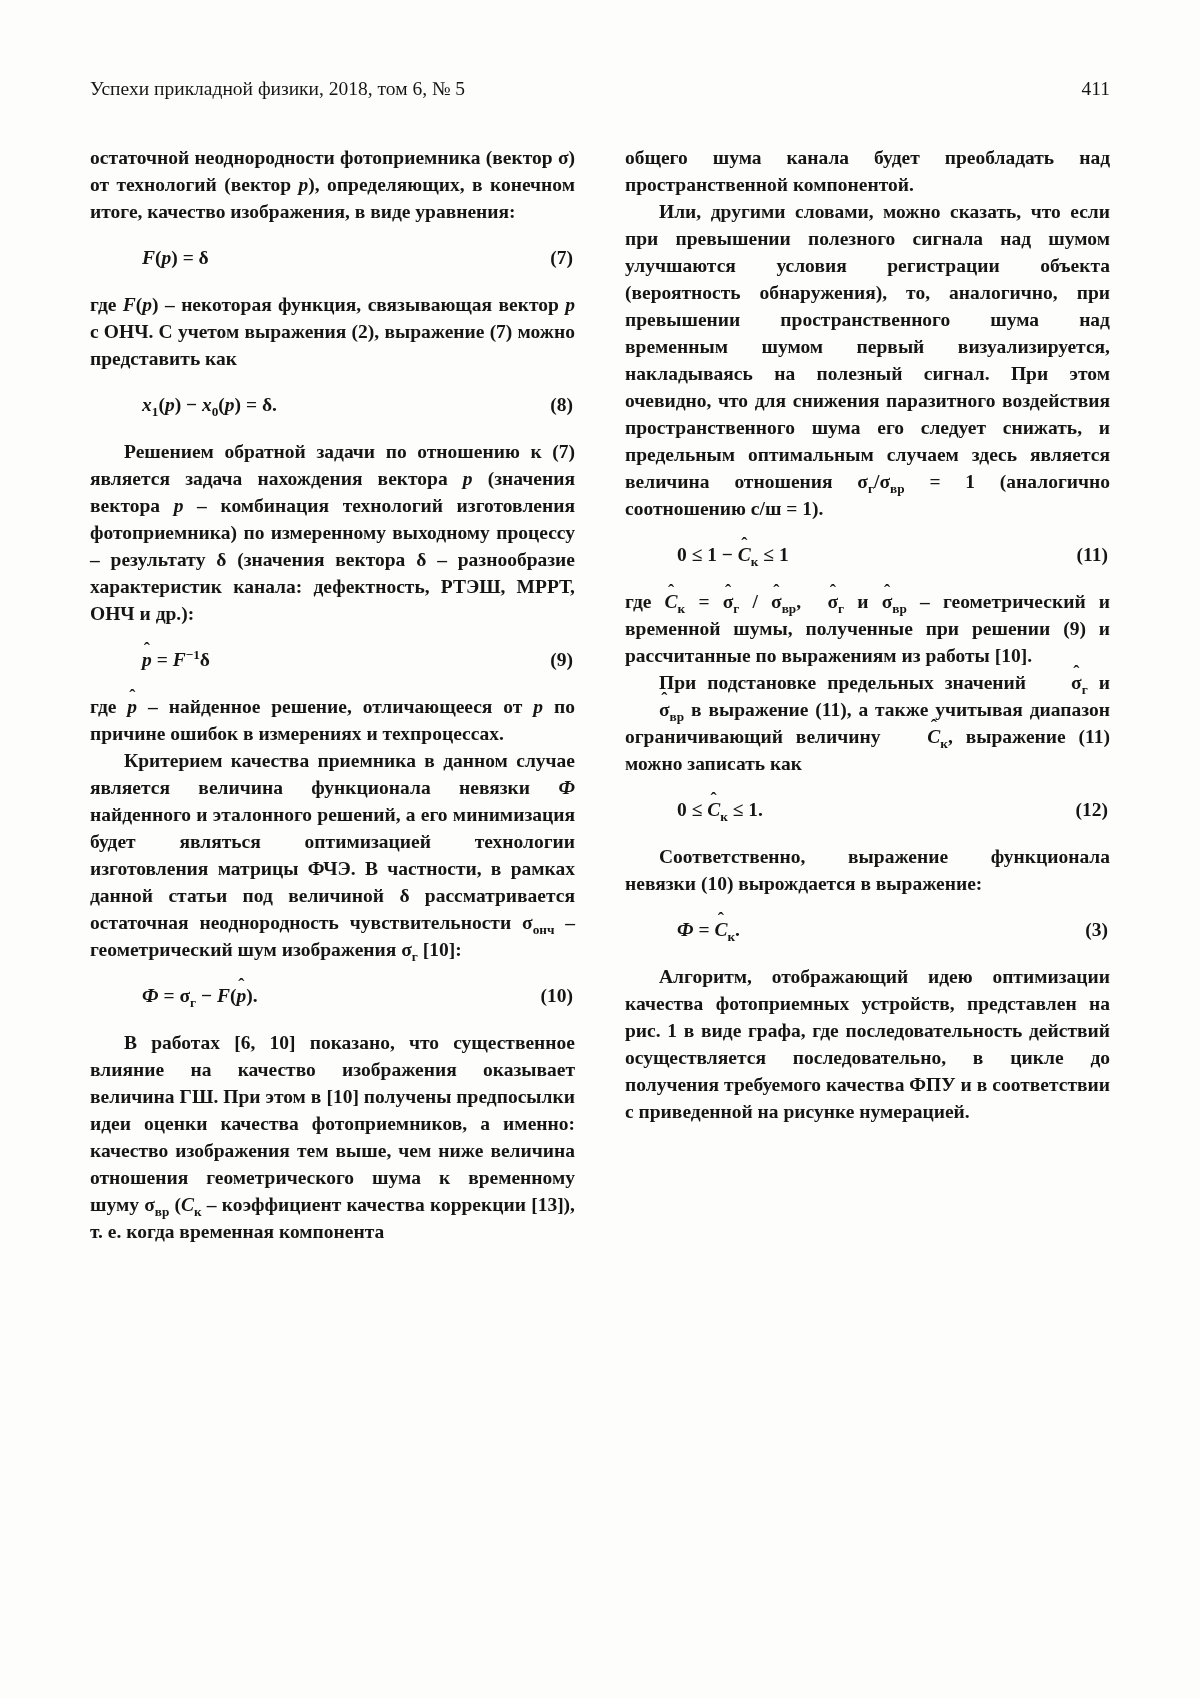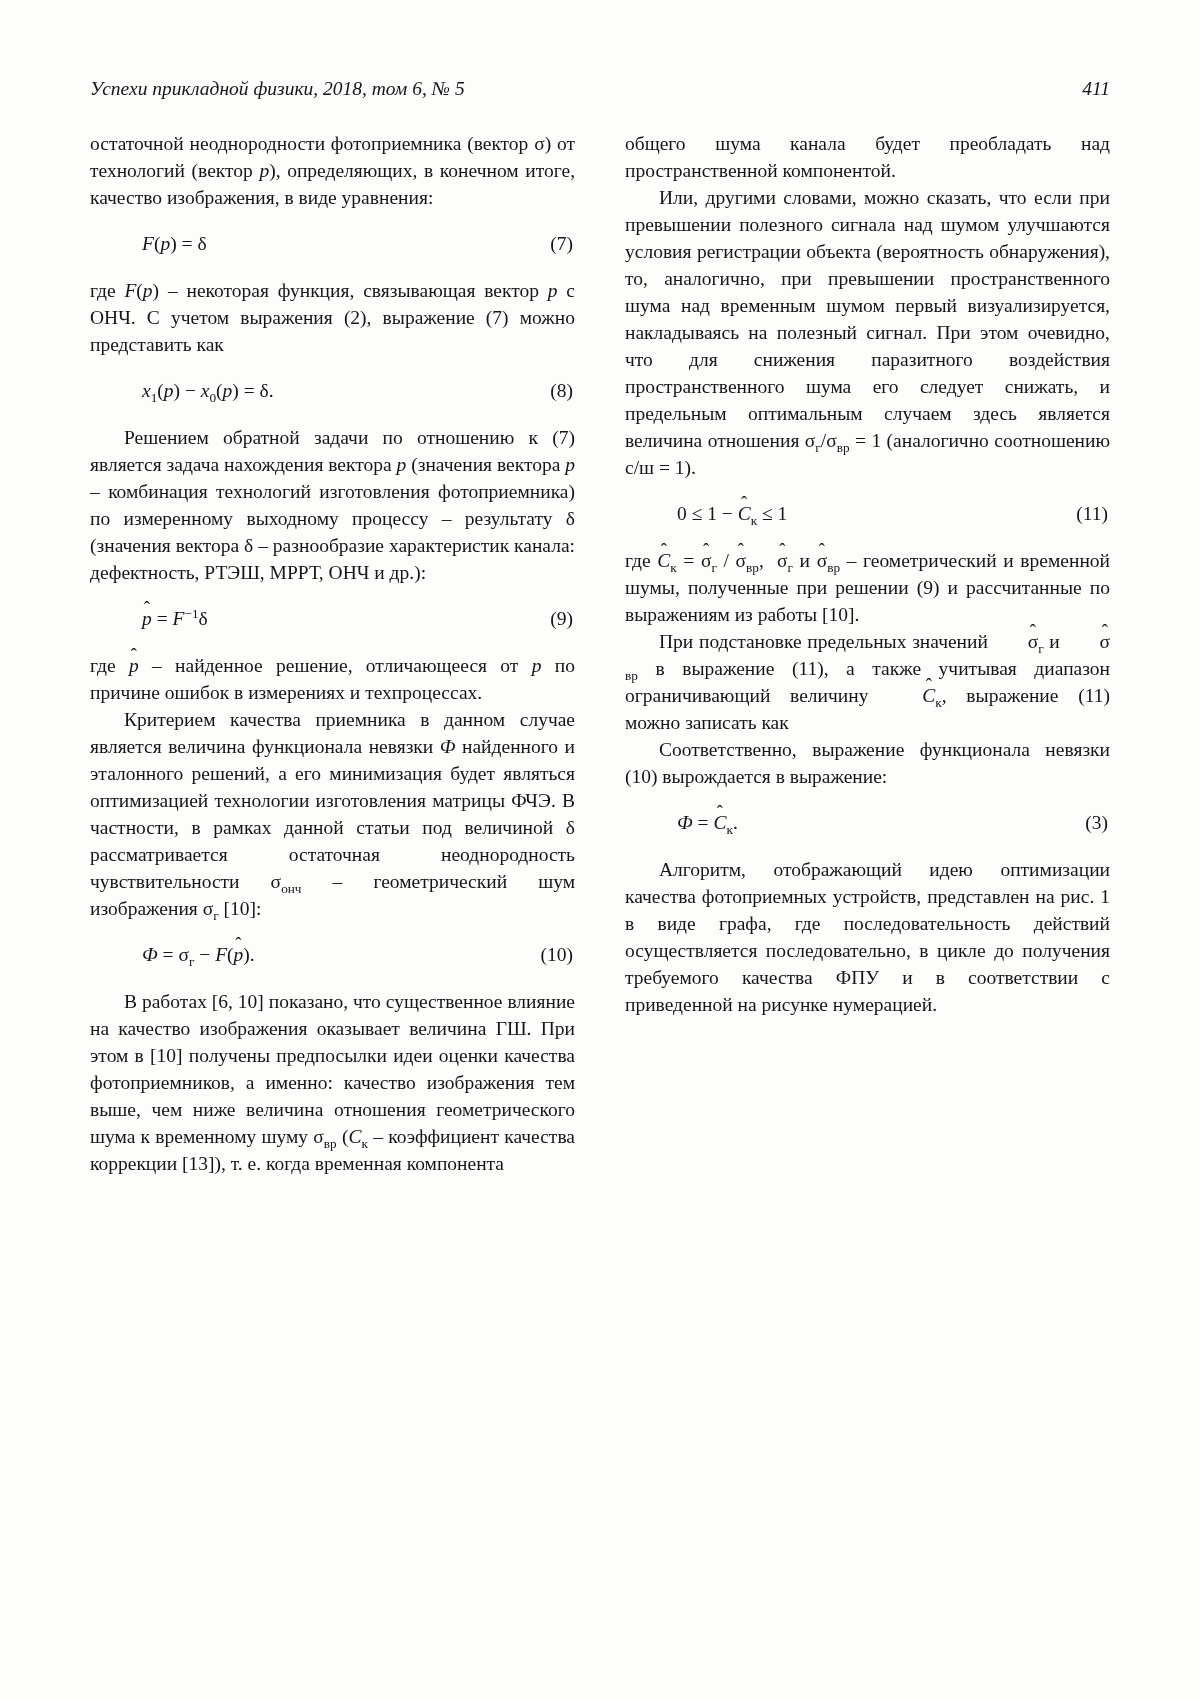--- a/index.html
+++ b/index.html
@@ -13,27 +13,27 @@
   }
   .page {
     width: 100%;
     height: 100%;
     padding: 78px 90px 50px 90px;
   }
   .header {
     display: flex;
     justify-content: space-between;
     align-items: flex-end;
-    font-style: italic;
     font-size: 19.5px;
   }
   .columns {
     display: flex;
     gap: 50px;
-    margin-top: 30px;
+    margin-top: 44px;
+    font-weight: bold;
   }
   .col {
     flex: 1;
     font-size: 19.5px;
     line-height: 27px;
     text-align: justify;
   }
   .para { margin: 0; }
   .indent { text-indent: 34px; }
   .formula {
@@ -100,20 +100,24 @@
 
     <div class="col">
       <p class="para">общего шума канала будет преобладать над пространственной компонентой.</p>
       <p class="para indent">Или, другими словами, можно сказать, что если при превышении полезного сигнала над шумом улучшаются условия регистрации объекта (вероятность обнаружения), то, аналогично, при превышении пространственного шума над временным шумом первый визуализируется, накладываясь на полезный сигнал. При этом очевидно, что для снижения паразитного воздействия пространственного шума его следует снижать, и предельным оптимальным случаем здесь является величина отношения σ<sub>г</sub>/σ<sub>вр</sub> = 1 (аналогично соотношению с/ш = 1).</p>
       <div class="formula">
         <span>0 ≤ 1 − <span class="hat"><i>C</i></span><sub>к</sub> ≤ 1</span>
         <span class="f-num">(11)</span>
       </div>
       <p class="para">где <span class="hat"><i>C</i></span><sub>к</sub> = <span class="hat">σ</span><sub>г</sub> / <span class="hat">σ</span><sub>вр</sub>,&nbsp; <span class="hat">σ</span><sub>г</sub> и <span class="hat">σ</span><sub>вр</sub> – геометрический и временной шумы, полученные при решении (9) и рассчитанные по выражениям из работы [10].</p>
       <p class="para indent">При подстановке предельных значений <span class="hat">σ</span><sub>г</sub> и <span class="hat">σ</span><sub>вр</sub> в выражение (11), а также учитывая диапазон ограничивающий величину <span class="hat"><i>C</i></span><sub>к</sub>, выражение (11) можно записать как</p>
+      <div class="formula">
+        <span>0 ≤ <span class="hat"><i>C</i></span><sub>к</sub> ≤ 1.</span>
+        <span class="f-num">(12)</span>
+      </div>
       <p class="para indent">Соответственно, выражение функционала невязки (10) вырождается в выражение:</p>
       <div class="formula">
         <span><i>Ф</i> = <span class="hat"><i>C</i></span><sub>к</sub>.</span>
         <span class="f-num">(3)</span>
       </div>
       <p class="para indent">Алгоритм, отображающий идею оптимизации качества фотоприемных устройств, представлен на рис. 1 в виде графа, где последовательность действий осуществляется последовательно, в цикле до получения требуемого качества ФПУ и в соответствии с приведенной на рисунке нумерацией.</p>
     </div>
 
   </div>
 </div>

